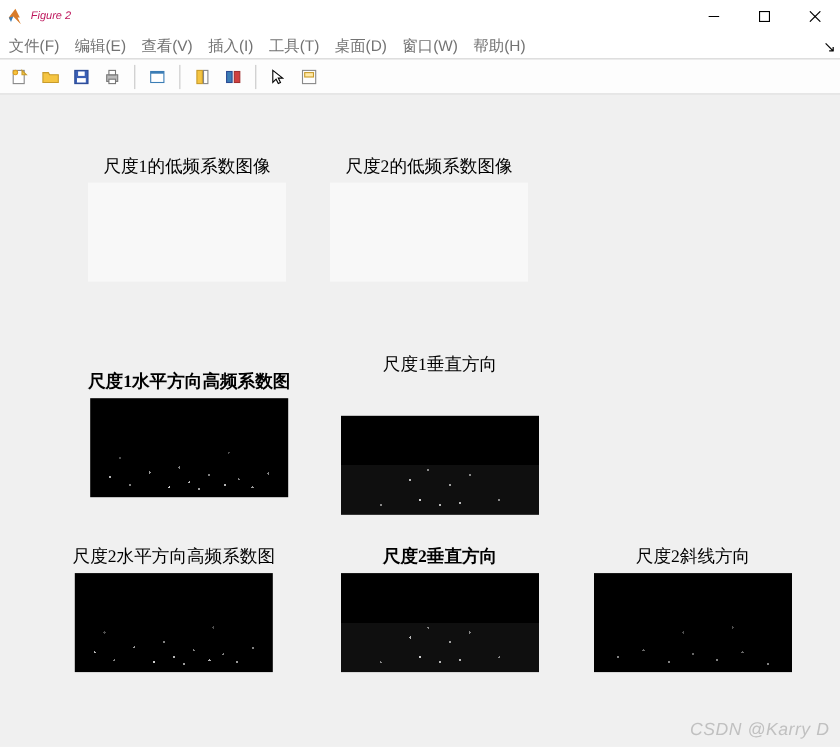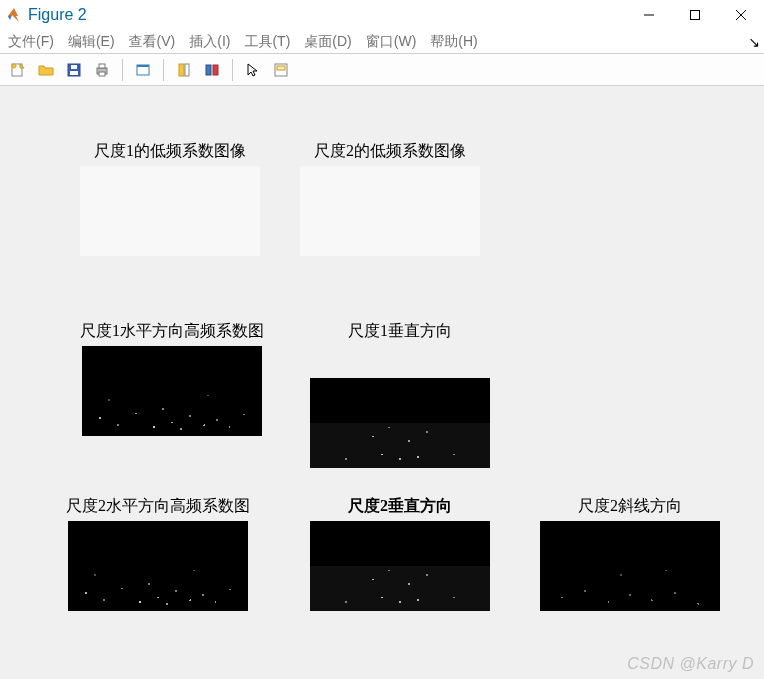--- a/index.html
+++ b/index.html
@@ -22,23 +22,24 @@
     background: #fff;
     border-bottom: 1px solid #fff;
     padding-left: 6px;
   }
   .titlebar .app-icon {
     width: 16px; height: 16px;
     margin-right: 6px;
     display: inline-block;
   }
   .titlebar .title-text {
-    font-size: 16px;
-    color: #0369a1;
+    font-size: 10px;
+    color: #be185d;
     flex: 0 0 auto;
+    font-style: italic;
   }
   .titlebar .spacer { flex: 1 1 auto; }
   .titlebar .win-controls {
     display: flex;
     height: 100%;
   }
   .win-btn {
     width: 46px;
     height: 30px;
     display: flex;
@@ -185,21 +186,21 @@
       radial-gradient(circle at 50% 82%, rgba(255,255,255,0.4) 0 1px, transparent 1px),
       radial-gradient(circle at 62% 88%, rgba(255,255,255,0.5) 0 1px, transparent 1px),
       radial-gradient(circle at 75% 80%, rgba(255,255,255,0.4) 0 1px, transparent 1px),
       radial-gradient(circle at 88% 92%, rgba(255,255,255,0.5) 0 1px, transparent 1px),
       radial-gradient(circle at 45% 60%, rgba(255,255,255,0.3) 0 1px, transparent 1px),
       radial-gradient(circle at 70% 55%, rgba(255,255,255,0.3) 0 1px, transparent 1px);
   }
   
   .r1c1 { left: 80px;  top: 55px; }
   .r1c2 { left: 300px; top: 55px; }
-  .r2c1 { left: 80px;  top: 235px; }
+  .r2c1 { left: 80px;  top: 251px; font-weight: bold; }
   .r2c2 { left: 310px; top: 235px; gap: 32px; }
   .r2c3 { left: 540px; top: 235px; }
   .r3c1 { left: 66px;  top: 410px; }
   .r3c2 { left: 310px; top: 410px; font-weight: bold; }
   .r3c3 { left: 540px; top: 410px; }
 
   .watermark {
     position: absolute;
     right: 10px;
     bottom: 6px;

